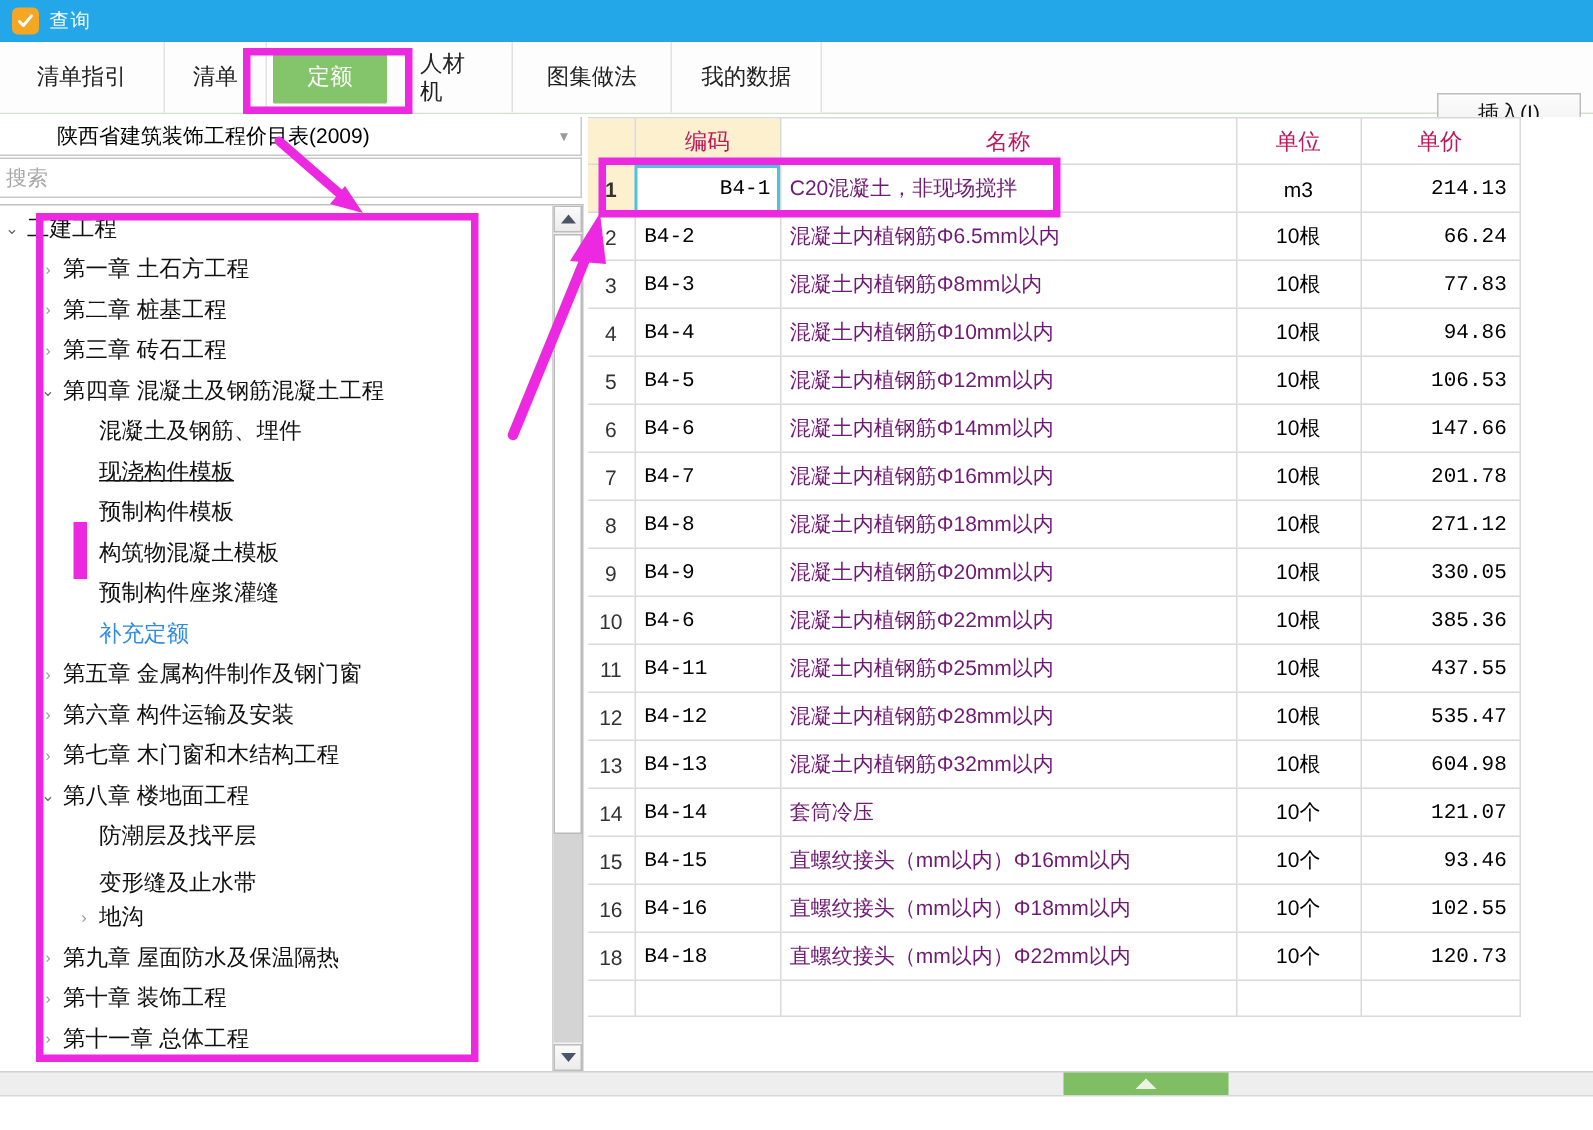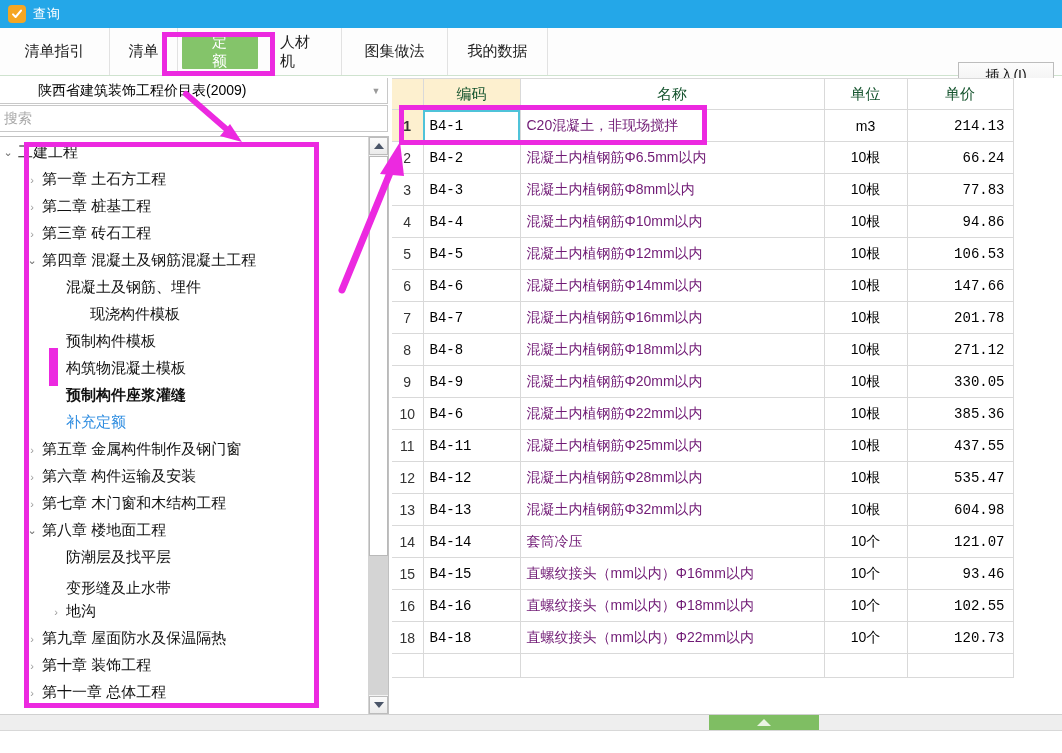--- a/index.html
+++ b/index.html
@@ -9,21 +9,21 @@
   
   .titlebar{position:absolute;left:0;top:0;width:1062px;height:28px;background:#24a7e8;display:flex;align-items:center;padding-left:8px;box-sizing:border-box;}
   .app-icon{width:18px;height:18px;border-radius:4px;background:#f5a623;display:inline-flex;align-items:center;justify-content:center;margin-right:7px;position:relative;}
   .app-icon svg{display:block;}
   .title-text{color:#ffffff;font-size:13px;letter-spacing:1px;}
 
   
   .tabstrip{position:absolute;left:0;top:28px;width:1062px;height:48px;background:#fdfdfd;border-bottom:1px solid #cfe3cf;box-sizing:border-box;}
   .tabs{position:absolute;left:0;top:0;height:47px;display:flex;align-items:stretch;}
   .tab{display:flex;align-items:center;justify-content:center;font-size:15px;color:#222;background:#fdfdfd;border-right:1px solid #e2e2e2;padding:0 18px;box-sizing:border-box;min-width:0;}
-  .tab.sel{background:#84c46a;color:#ffffff;border-right:none;margin:6px 4px 6px 4px;border-radius:1px;padding:0 30px;}
+  .tab.sel{background:#84c46a;color:#ffffff;border-right:none;margin:6px 4px 6px 4px;border-radius:1px;padding:0 20px;}
   .insert-btn{position:absolute;right:8px;top:34px;width:96px;height:28px;border:1px solid #bdbdbd;background:linear-gradient(#fcfcfc,#f0f0f0);font-size:14px;color:#111;display:flex;align-items:center;justify-content:center;box-sizing:border-box;}
 
   
   .left-pane{position:absolute;left:0;top:78px;width:389px;height:637px;box-sizing:border-box;}
   .combo{position:absolute;left:0;top:0;width:388px;height:26px;border:1px solid #c8c8c8;border-top:none;border-left:none;background:#fff;display:flex;align-items:center;box-sizing:border-box;}
   .combo .combo-text{flex:1;font-size:14px;color:#000;padding-left:3px;white-space:nowrap;overflow:hidden;margin-left:35px;}
   .combo .caret{width:22px;text-align:center;color:#9a9a9a;font-size:9px;}
   .searchbox{position:absolute;left:0;top:27px;width:388px;height:27px;border:1px solid #c8c8c8;border-left:none;background:#fff;display:flex;align-items:center;box-sizing:border-box;}
   .searchbox .ph{font-size:14px;color:#a8a8a8;padding-left:4px;}
 
@@ -43,35 +43,35 @@
   .vscroll .thumb{position:absolute;left:0;top:19px;width:19px;height:400px;background:#ffffff;border:1px solid #b9b9b9;box-sizing:border-box;}
   .vscroll .track-bot{position:absolute;left:0;top:419px;width:19px;height:139px;background:#d4d4d4;}
   .tri{width:0;height:0;}
   .tri.up{border-left:5px solid transparent;border-right:5px solid transparent;border-bottom:6px solid #4a5568;}
   .tri.dn{border-left:5px solid transparent;border-right:5px solid transparent;border-top:6px solid #4a5568;}
 
   
   .grid-wrap{position:absolute;left:392px;top:78px;width:670px;height:634px;background:#fff;box-sizing:border-box;}
   .grid{border-collapse:collapse;table-layout:fixed;width:621px;font-size:14px;}
   .grid th,.grid td{border:1px solid #d9d9d9;height:32px;padding:0 6px;box-sizing:border-box;font-weight:normal;overflow:hidden;white-space:nowrap;}
-  .grid th{background:#ffffff;text-align:center;font-size:15px;color:#14532d;height:31px;}
+  .grid th{background:#ffffff;text-align:center;font-size:15px;color:#be185d;height:31px;}
   .grid th.code-h{background:#fdf0cf;}
   .grid th.rn{background:#fdf0cf;border-left:none;}
   .col-rn{width:31px;}
   .col-code{width:97px;}
   .col-name{width:304px;}
   .col-unit{width:83px;}
   .col-price{width:106px;}
   .grid td.rn{text-align:center;color:#333;font-size:14px;border-left:none;background:#fff;}
   .grid td.code{font-family:"Liberation Mono","DejaVu Sans Mono",monospace;font-size:14px;color:#000;}
   .grid td.name{text-align:left;color:#701a75;}
   .grid td.unit{text-align:center;}
   .grid td.price{text-align:right;font-family:"Liberation Mono","DejaVu Sans Mono",monospace;padding-right:8px;}
   .grid tr.sel td.rn{background:#fdf0cf;font-weight:bold;}
-  .grid tr.sel td.code{outline:2px solid #4fc3d9;outline-offset:-2px;}
+  .grid tr.sel td.code{outline:2px solid #4fc3d9;outline-offset:-2px;text-align:right;}
   .empty-row td{height:24px;}
 
   
   .splitter{position:absolute;left:0;top:714px;width:1062px;height:16px;background:#eeeeee;border-top:1px solid #d0d0d0;}
   .splitter .handle{position:absolute;left:709px;top:0;width:110px;height:15px;background:#7fbe63;display:flex;align-items:center;justify-content:center;}
   .splitter .handle .chev{width:0;height:0;border-left:7px solid transparent;border-right:7px solid transparent;border-bottom:7px solid #e9f4e3;}
   .bottom-blank{position:absolute;left:0;top:730px;width:1062px;height:23px;background:#ffffff;border-top:1px solid #d8d8d8;}
 
   
   .ann{position:absolute;pointer-events:none;}
@@ -150,33 +150,33 @@
             <span class="lbl">第三章 砖石工程</span>
           </div>
           <div class="node" style="padding-left: 24px;">
             <span class="exp open">⌄</span>
             <span class="lbl">第四章 混凝土及钢筋混凝土工程</span>
           </div>
           <div class="node" style="padding-left: 48px; font-family: Liberation Mono, monospace;">
             <span class="exp"></span>
             <span class="lbl">混凝土及钢筋、埋件</span>
           </div>
-          <div class="node" style="padding-left: 72px;">
+          <div class="node" style="padding-left: 48px; text-decoration: underline;">
             <span class="exp"></span>
             <span class="lbl">现浇构件模板</span>
           </div>
           <div class="node" style="padding-left: 48px;">
             <span class="exp"></span>
             <span class="lbl">预制构件模板</span>
           </div>
           <div class="node" style="padding-left: 48px;">
             <span class="exp">›</span>
             <span class="lbl">构筑物混凝土模板</span>
           </div>
-          <div class="node" style="padding-left: 48px; font-weight: bold;">
+          <div class="node" style="padding-left: 48px;">
             <span class="exp"></span>
             <span class="lbl">预制构件座浆灌缝</span>
           </div>
           <div class="node link" style="padding-left: 48px;">
             <span class="exp"></span>
             <span class="lbl">补充定额</span>
           </div>
           <div class="node" style="padding-left: 24px;">
             <span class="exp">›</span>
             <span class="lbl">第五章 金属构件制作及钢门窗</span>

